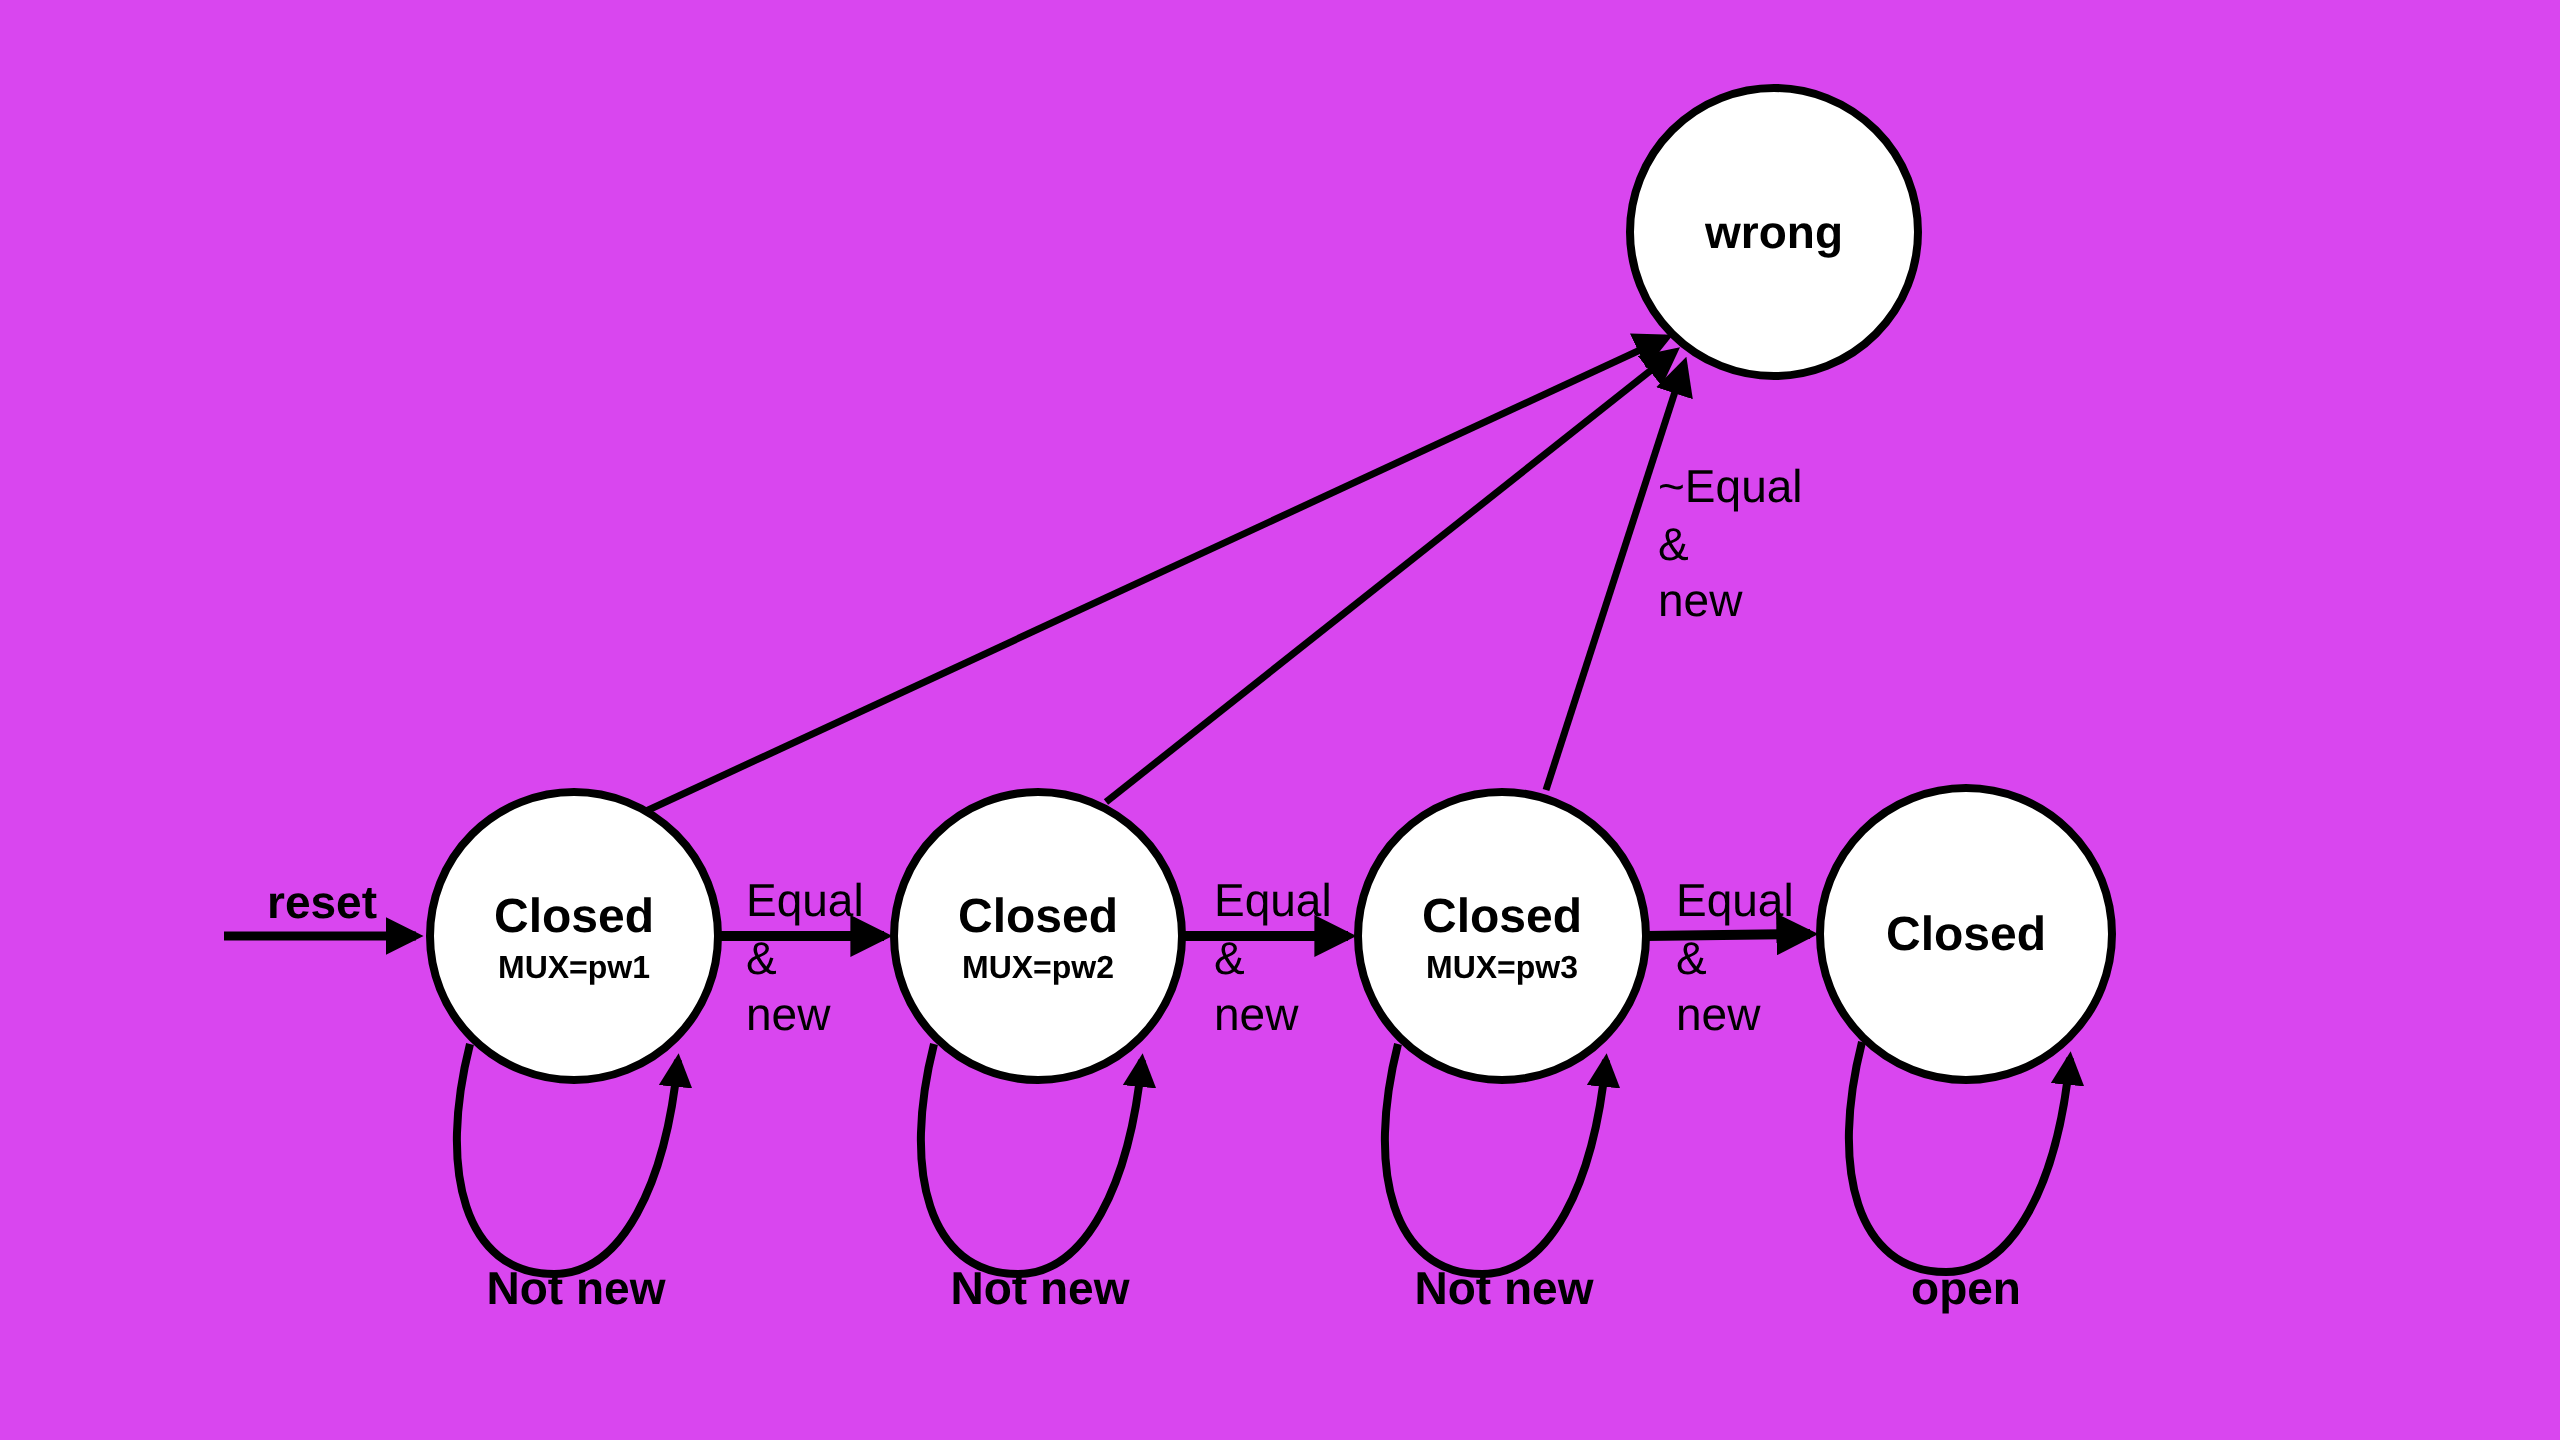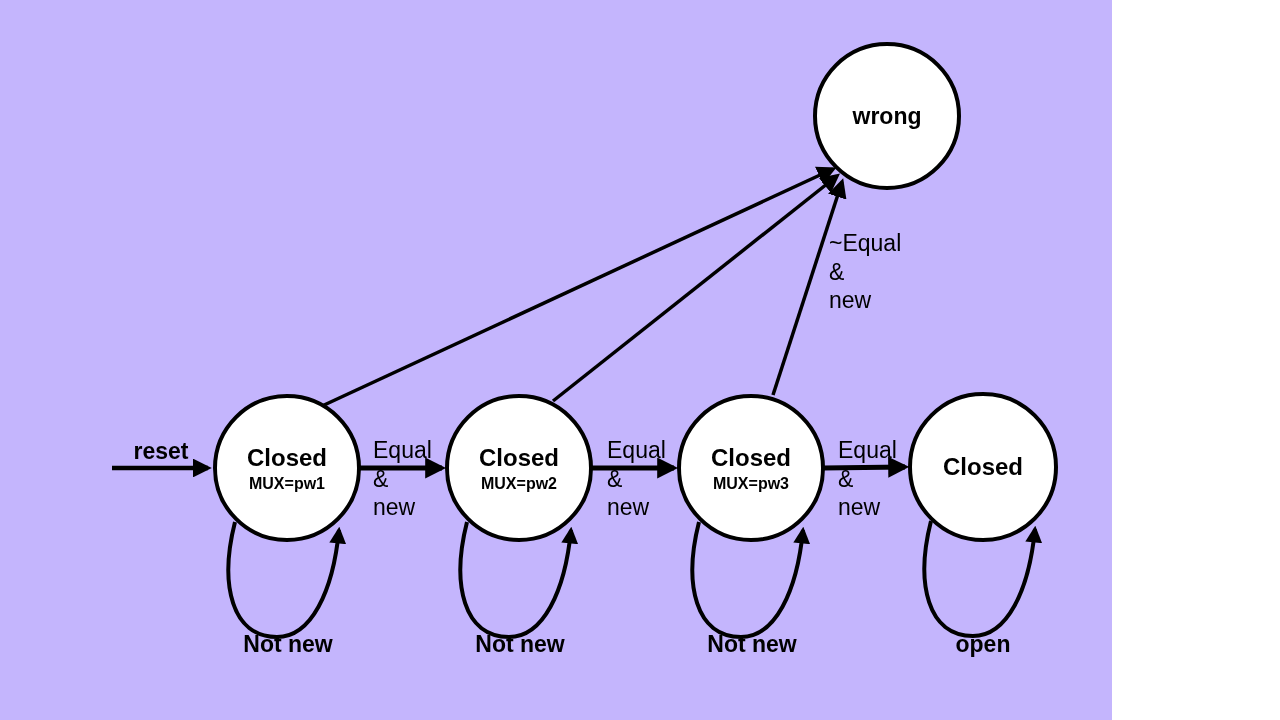--- a/index.html
+++ b/index.html
@@ -2,23 +2,23 @@
 <html><head>
 <meta charset="utf-8">
 <style>
   html, body {
     margin: 0;
     padding: 0;
     background: #ffffff;
   }
   .canvas {
     position: relative;
-    width: 1112px;
+    width: 1280px;
     height: 720px;
-    background: #c4b5fd;
+    background: #d946ef;
     overflow: hidden;
     font-family: "Liberation Sans", sans-serif;
   }
   svg { display: block; }
   .state-circle {
     fill: #ffffff;
     stroke: #000000;
     stroke-width: 4;
   }
   .edge {

